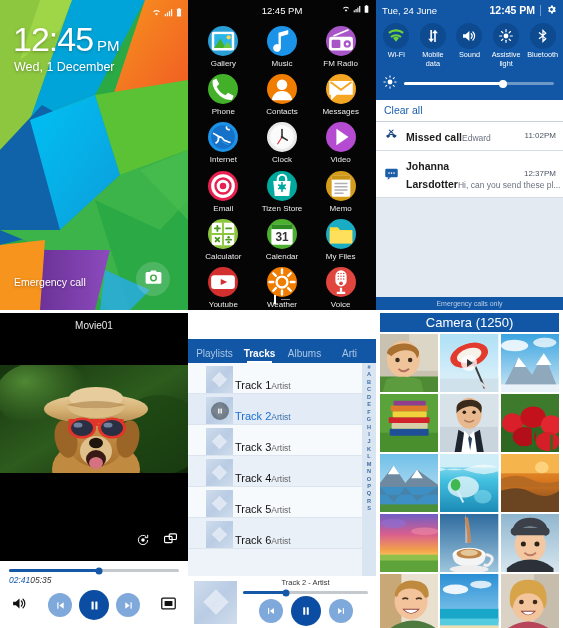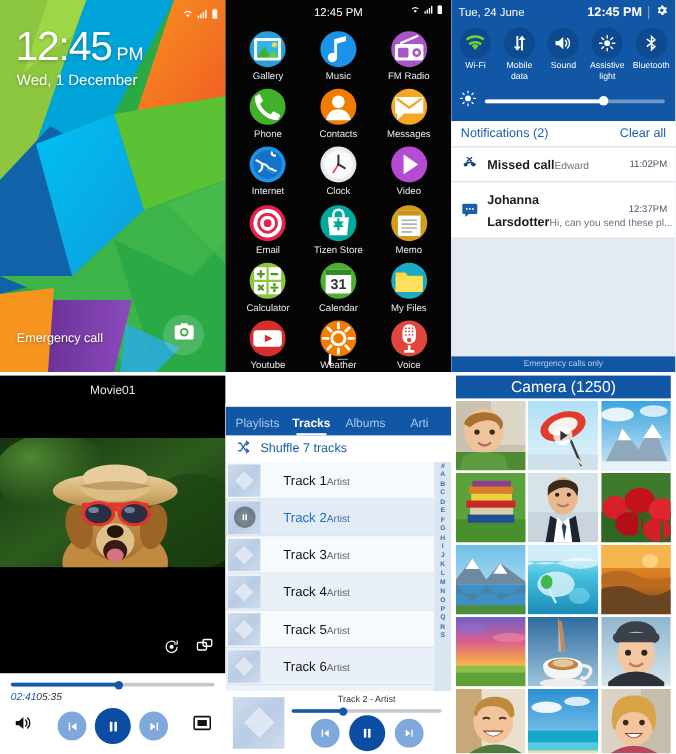--- a/index.html
+++ b/index.html
@@ -162,22 +162,22 @@
   .ms-tab.on:after {
     content:''; position:absolute; left:22%; right:22%; bottom:0; height:2px; background:#fff;
   }
   .ms-shuffle {
     height:22px; display:flex; align-items:center; gap:7px; padding:0 9px;
     color:#1a5fae; font-size:10.5px; background:#fff;
   }
   .ms-body { flex:1; display:flex; position:relative; overflow:hidden; background:#eef3f9; }
   .ms-list { flex:1; overflow:hidden; }
   .ms-row {
-    height:31px; display:flex; align-items:center; gap:19px;
-    border-bottom:1px solid #dbe4ef; background:#f7fafd;
+    height:31px; display:flex; align-items:flex-end; gap:2px;
+    border-bottom:1px solid #dbe4ef; background:#f7fafd;padding-left:16px;
   }
   .ms-row.alt { background:#e9f0f8; }
   .ms-row.sel { background:#e2ebf6; }
   .ms-art {
     width:27px; height:27px; flex:0 0 27px; margin-left:2px;
     background:linear-gradient(135deg,#cfdcec 0%,#b9cce4 50%,#cfdcec 100%);
     position:relative; display:flex; align-items:center; justify-content:center;
   }
   .ms-art:before {
     content:''; position:absolute; width:11px; height:11px;
@@ -671,21 +671,20 @@
             </svg>
         </span>
         <span class="nt-slider">
           <span class="fill" style="width: 66%;"></span>
           <span class="knob" style="left: 66%;"></span>
         </span>
       </div>
     </div>
 
     <div class="nt-head">
-      <span class="h1">Notifications (2)</span>
       <span class="h2">Clear all</span>
     </div>
 
     <div class="nt-list" id="nt-list">
         <div class="nt-item">
           <span class="ico">
             <svg width="15" height="15" viewBox="0 0 24 24">
               <path d="M3.5 12.5c5-4.6 12-4.6 17 0l-2.2 2.3a2 2 0 0 1-2.5.3l-1.4-.9a1.6 1.6 0 0 1-.7-1.6l.2-1.1a9.4 9.4 0 0 0-4.8 0l.2 1.1a1.6 1.6 0 0 1-.7 1.6l-1.4.9a2 2 0 0 1-2.5-.3z" fill="#14447e"></path>
               <g stroke="#14447e" stroke-width="1.7" stroke-linecap="round">
                 <line x1="8.5" y1="3.5" x2="14.5" y2="8.5"></line>
@@ -842,31 +841,20 @@
   </div>
 
   <div class="panel music">
     <div class="ms-tabs" id="ms-tabs">
         <div class="ms-tab">Playlists</div>
         <div class="ms-tab on">Tracks</div>
         <div class="ms-tab">Albums</div>
         <div class="ms-tab">Arti</div>
       </div>
 
-    <div class="ms-shuffle">
-      <span>
-        <svg width="13" height="13" viewBox="0 0 24 24" fill="none" stroke="#1a5fae" stroke-width="2" stroke-linecap="round">
-          <path d="M3 6h3.5l4 6 4 6H18"></path>
-            <path d="M3 18h3.5l4-6 4-6H18"></path>
-          <polyline points="15.5,3 18.8,6 15.5,9"></polyline>
-            <polyline points="15.5,15 18.8,18 15.5,21"></polyline>
-        </svg>
-      </span>
-      <span>Shuffle 7 tracks</span>
-    </div>
 
     <div class="ms-body">
       <div class="ms-list" id="ms-list">
           <div class="ms-row">
             <span class="ms-art"></span>
             <span><span class="ms-tt">Track 1</span><span class="ms-ta">Artist</span></span>
           </div>
           <div class="ms-row sel">
             <span class="ms-art">
               <span class="play">

